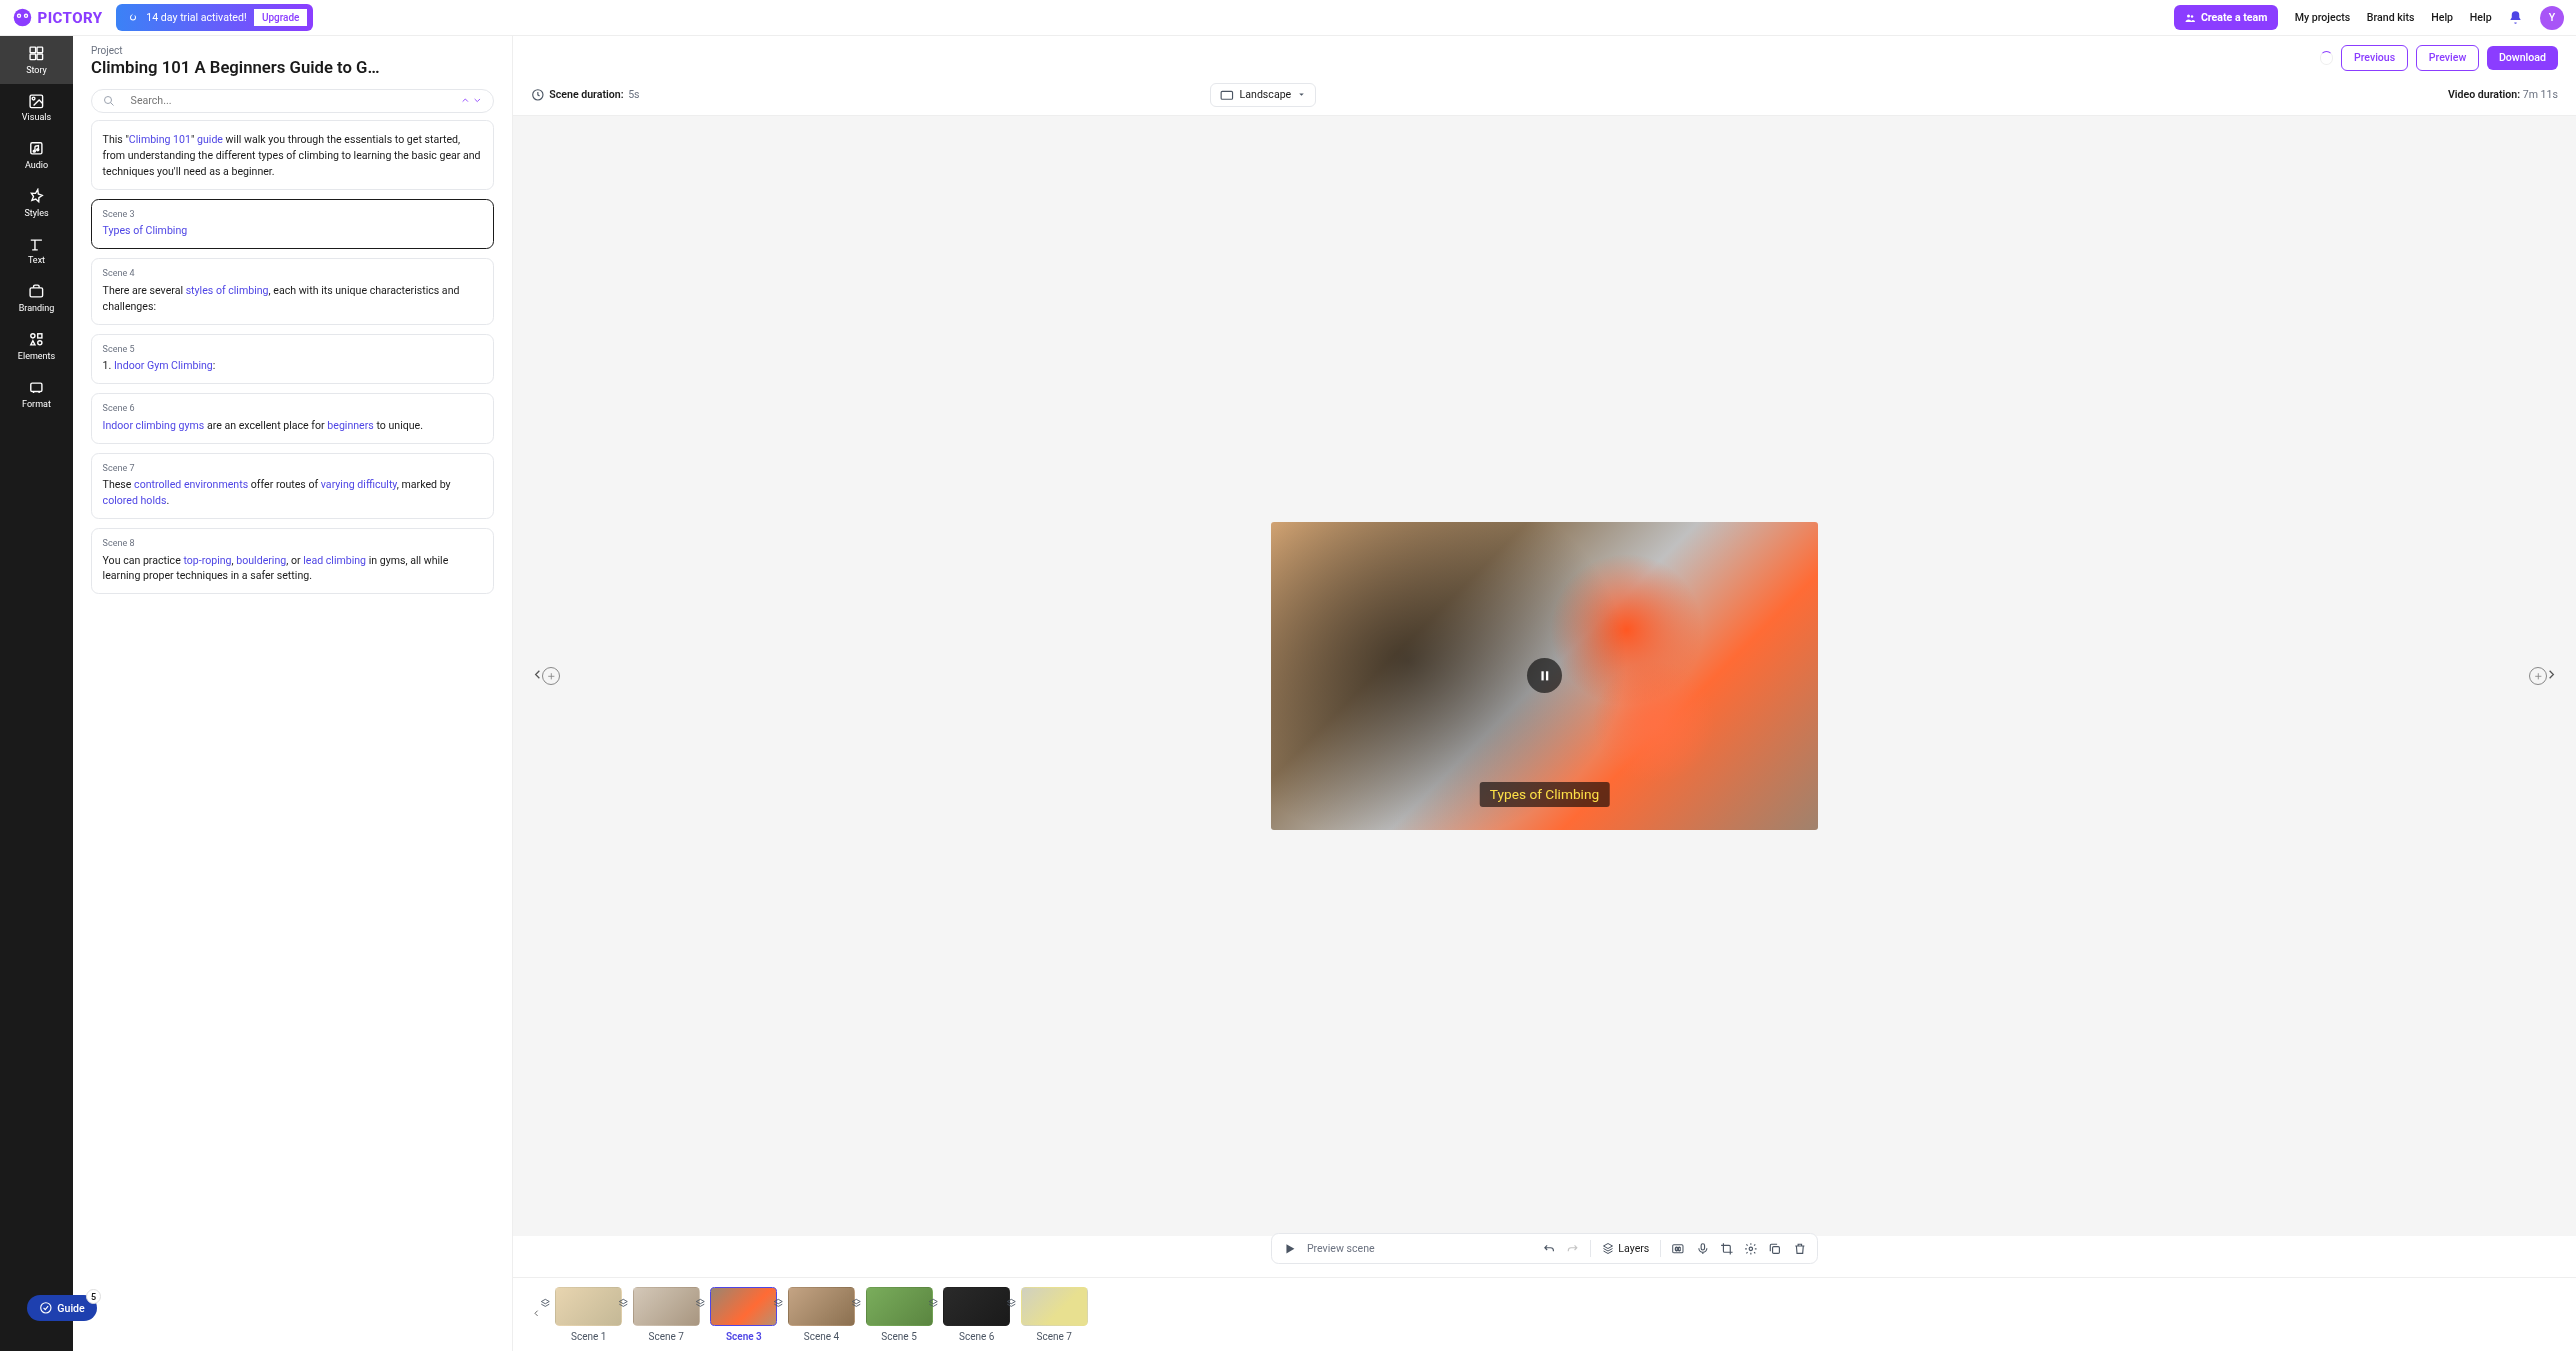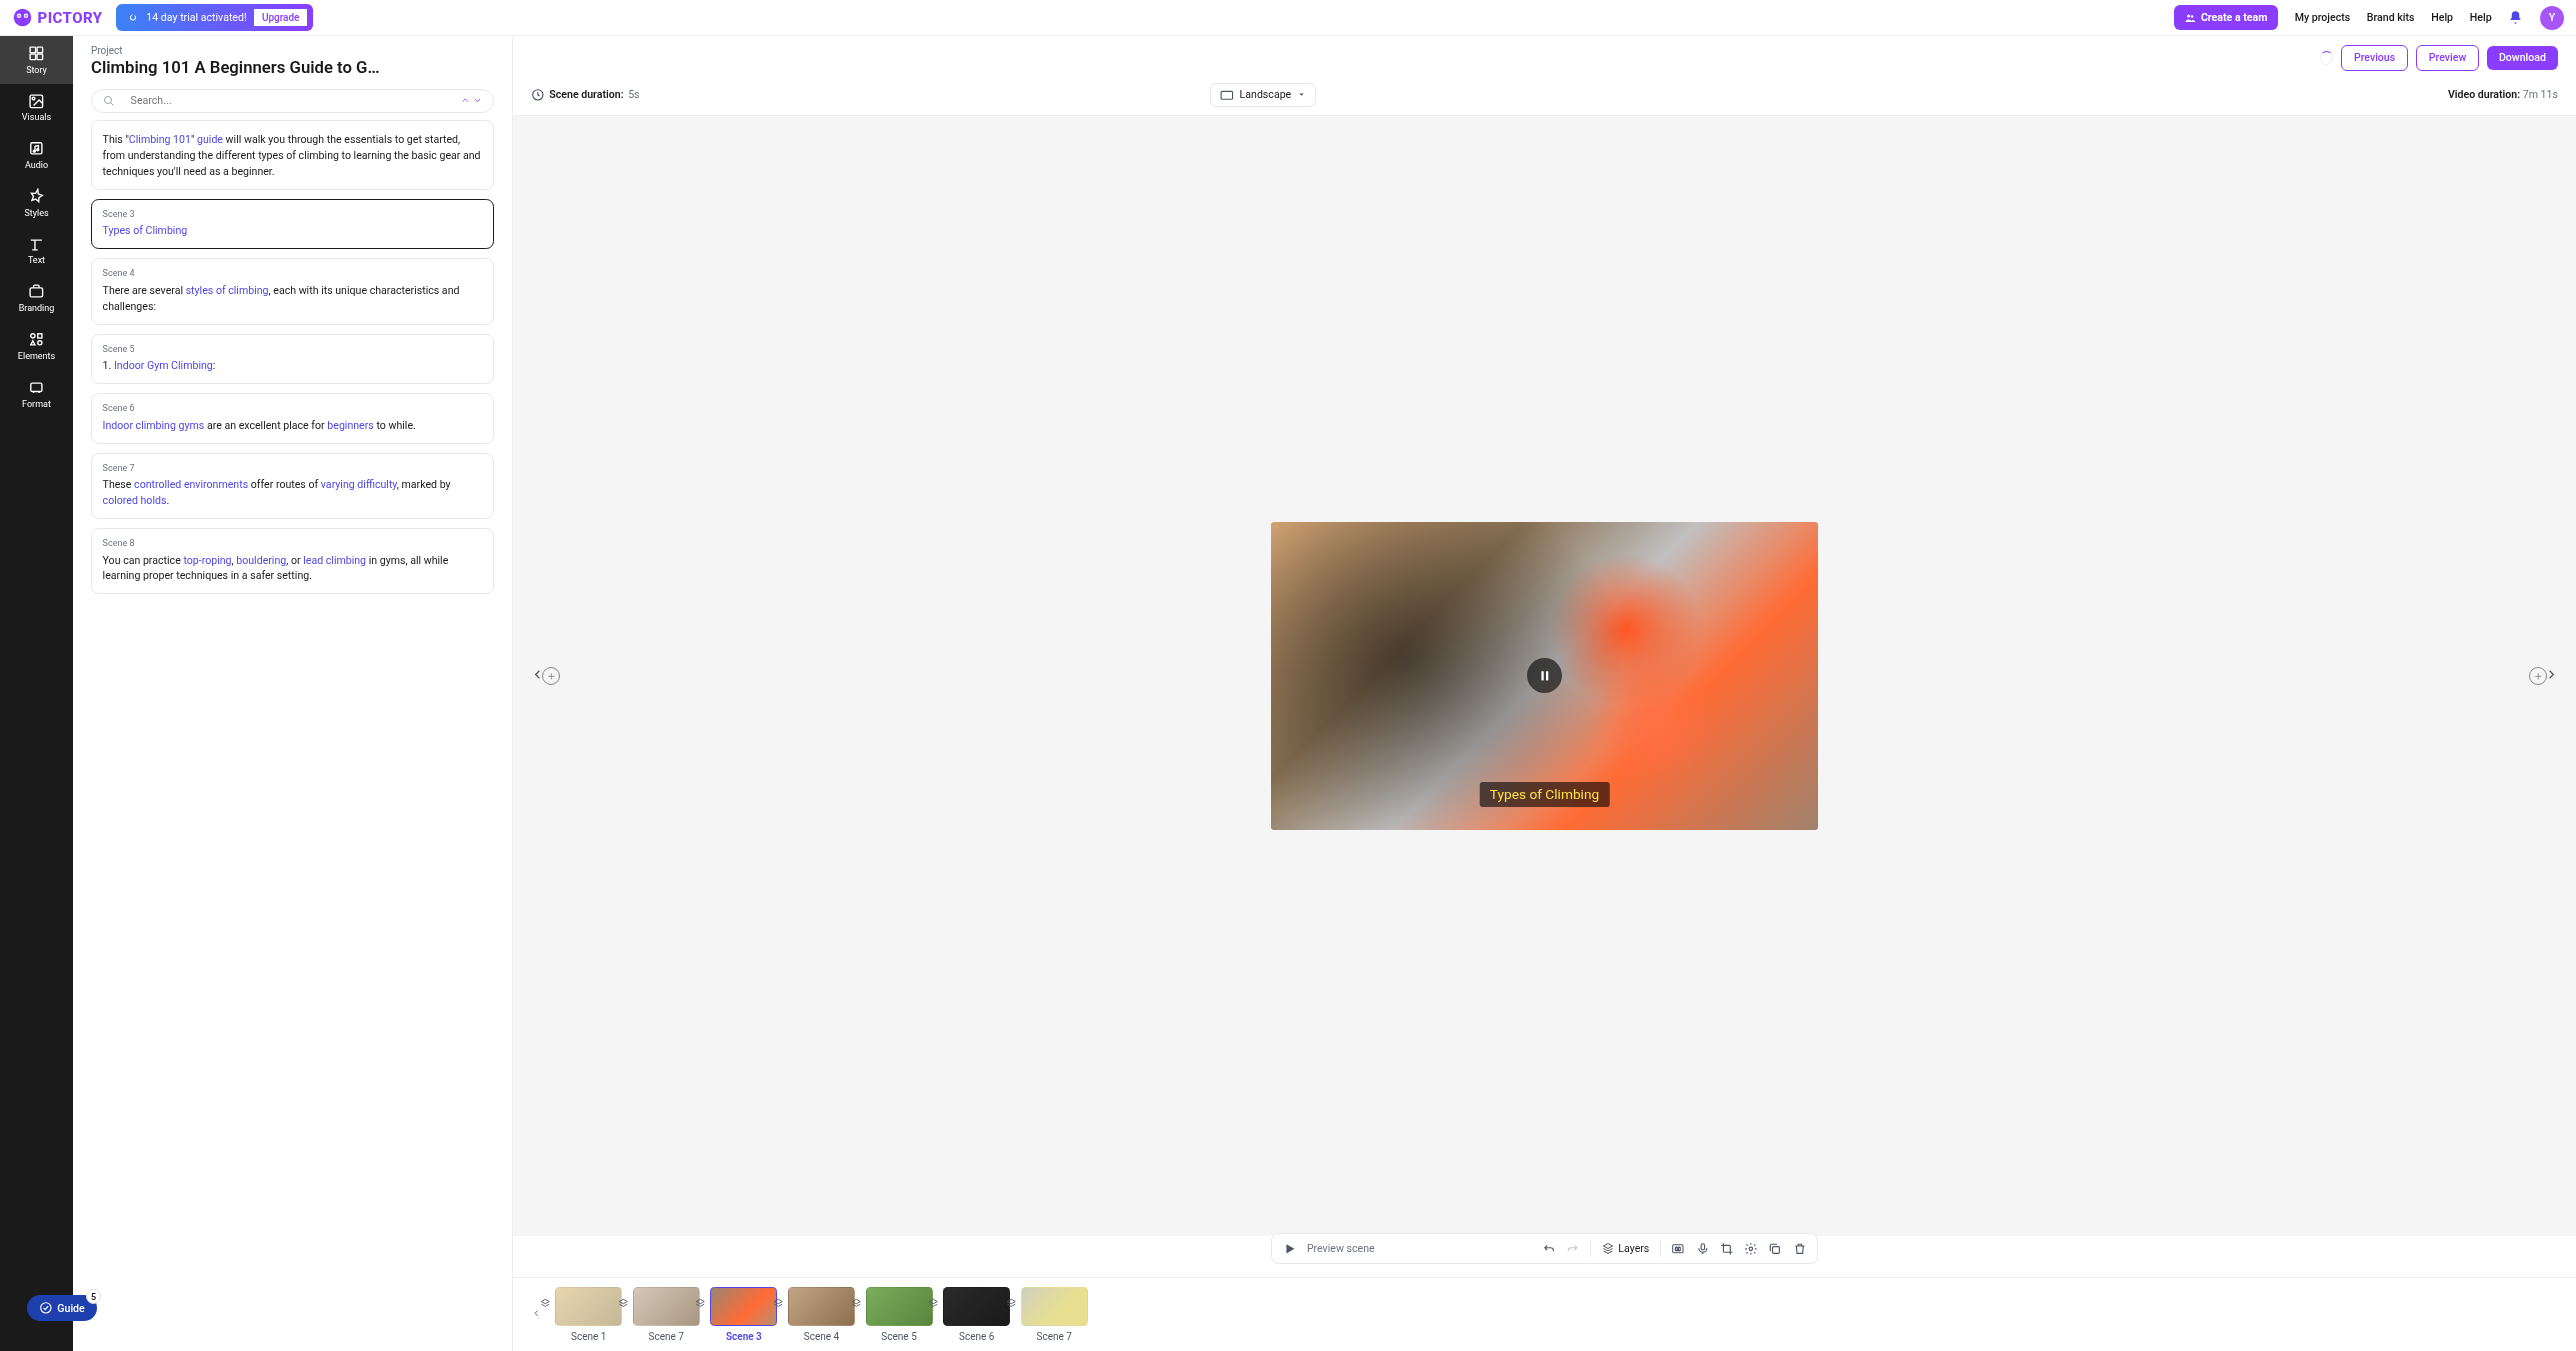--- a/index.html
+++ b/index.html
@@ -246,21 +246,21 @@
             <div class="scene-card">
               <span class="scene-label">Scene 4</span>
               <div class="scene-text"><span>There are several </span><span class="kw">styles of climbing</span><span>, each with its unique characteristics and challenges:</span></div>
             </div>
             <div class="scene-card">
               <span class="scene-label">Scene 5</span>
               <div class="scene-text"><span>1. </span><span class="kw">Indoor Gym Climbing</span><span>:</span></div>
             </div>
             <div class="scene-card">
               <span class="scene-label">Scene 6</span>
-              <div class="scene-text"><span class="kw">Indoor climbing gyms</span><span> are an excellent place for </span><span class="kw">beginners</span><span> to while.</span></div>
+              <div class="scene-text"><span class="kw">Indoor climbing gyms</span><span> are an excellent place for </span><span class="kw">beginners</span><span> to unique.</span></div>
             </div>
             <div class="scene-card">
               <span class="scene-label">Scene 7</span>
               <div class="scene-text"><span>These </span><span class="kw">controlled environments</span><span> offer routes of </span><span class="kw">varying difficulty</span><span>, marked by </span><span class="kw">colored holds</span><span>.</span></div>
             </div>
             <div class="scene-card">
               <span class="scene-label">Scene 8</span>
               <div class="scene-text"><span>You can practice </span><span class="kw">top-roping</span><span>, </span><span class="kw">bouldering</span><span>, or </span><span class="kw">lead climbing</span><span> in gyms, all while learning proper techniques in a safer setting.</span></div>
             </div>
           </div>

